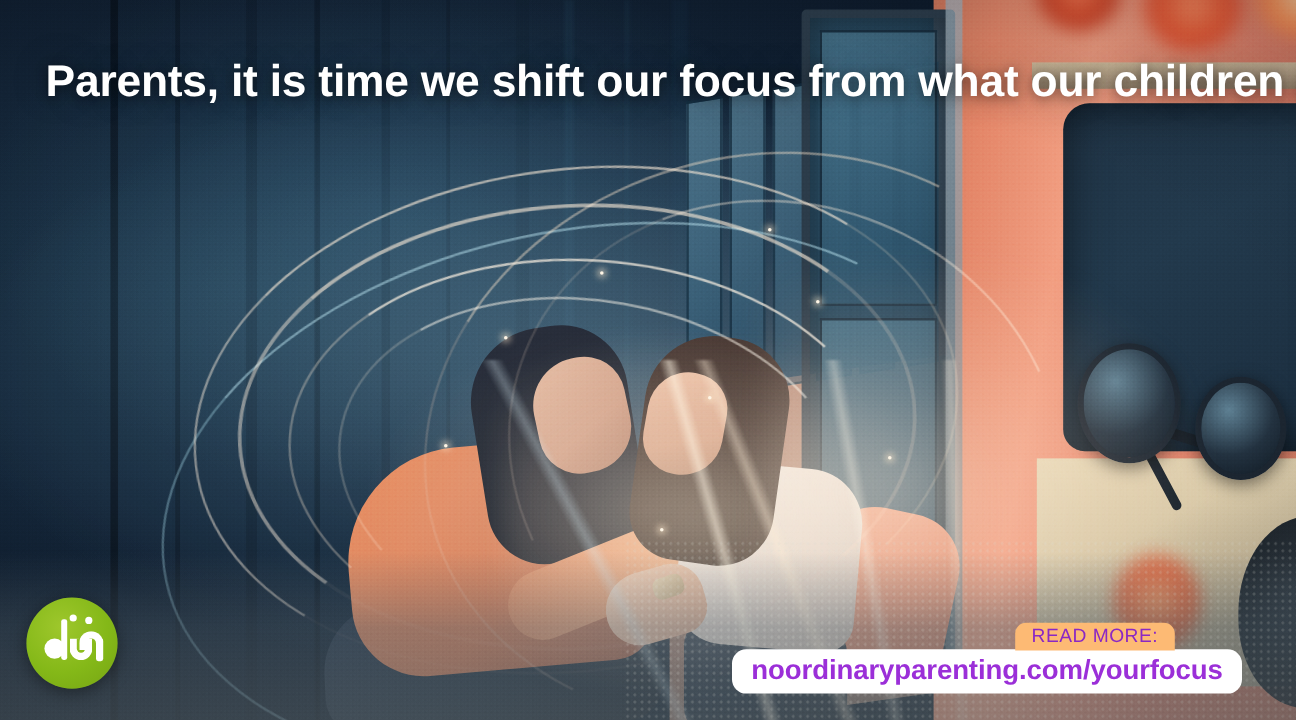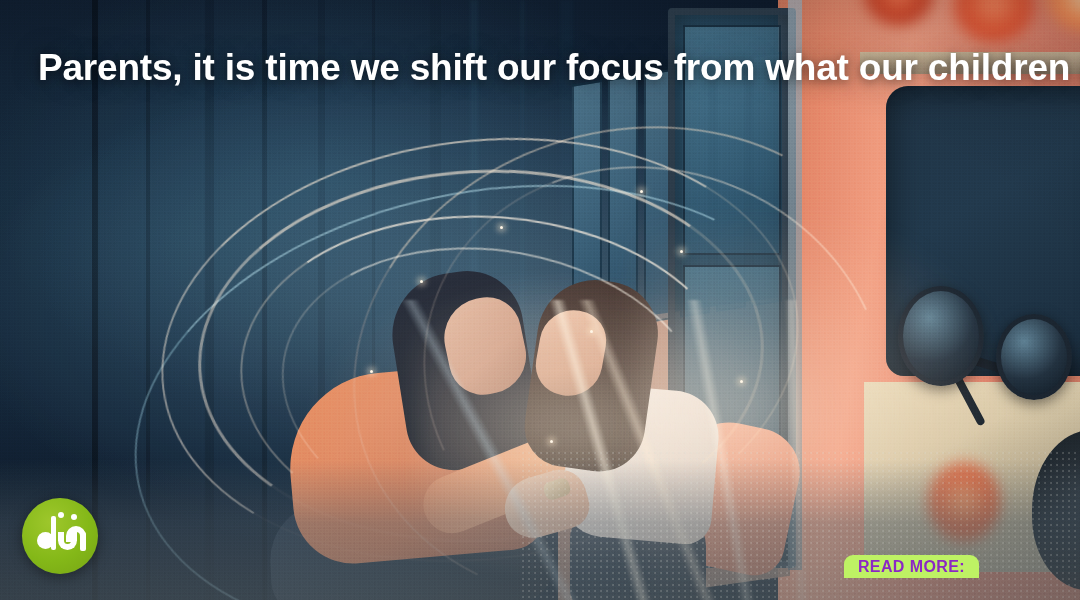--- a/index.html
+++ b/index.html
@@ -280,22 +280,22 @@
   .logo .d-stem{position:absolute;left:29px;top:18px;width:5px;height:34px;background:#fff;border-radius:2px;}
   .logo .i1-dot{position:absolute;left:36px;top:14px;width:6px;height:6px;border-radius:50%;background:#fff;}
   .logo .u-shape{position:absolute;left:36px;top:34px;width:19px;height:18px;border:6px solid #fff;border-top:none;border-radius:0 0 12px 12px;box-sizing:border-box;}
   .logo .n-dot{position:absolute;left:49px;top:16px;width:6px;height:6px;border-radius:50%;background:#fff;}
   .logo .n-arch{position:absolute;left:44px;top:28px;width:20px;height:16px;border:6px solid #fff;border-bottom:none;border-radius:12px 12px 0 0;box-sizing:border-box;}
   .logo .n-stem{position:absolute;left:58px;top:34px;width:6px;height:19px;background:#fff;border-radius:2px;}
 
   
   .cta{position:absolute;right:45px;bottom:22px;text-align:right;}
   .cta-top{
-    display:inline-block;background:#bef264;color:#8b28c4;
-    font-size:16px;font-weight:bold;letter-spacing:.4px;
+    display:inline-block;background:#fdba74;color:#8b28c4;
+    font-size:16px;font-weight:normal;letter-spacing:.4px;
     padding:3px 14px 2px 14px;border-radius:9px 9px 0 0;
     margin-right:56px;
   }
   .cta-url{
     display:block;background:#ffffff;color:#9b2fd8;
     font-size:23px;font-weight:bold;letter-spacing:-.1px;
     padding:4px 16px 6px 16px;border-radius:12px;
     margin-top:-1px;white-space:nowrap;
   }
 </style>
@@ -395,15 +395,16 @@
       <span class="i1-dot"></span>
       <span class="u-shape"></span>
       <span class="n-dot"></span>
       <span class="n-arch"></span>
       <span class="n-stem"></span>
     </div>
   </div>
 
   <div class="cta">
     <span class="cta-top">READ MORE:</span>
+    <span class="cta-url">noordinaryparenting.com/yourfocus</span>
   </div>
 
 </div>
 
 </body></html>

